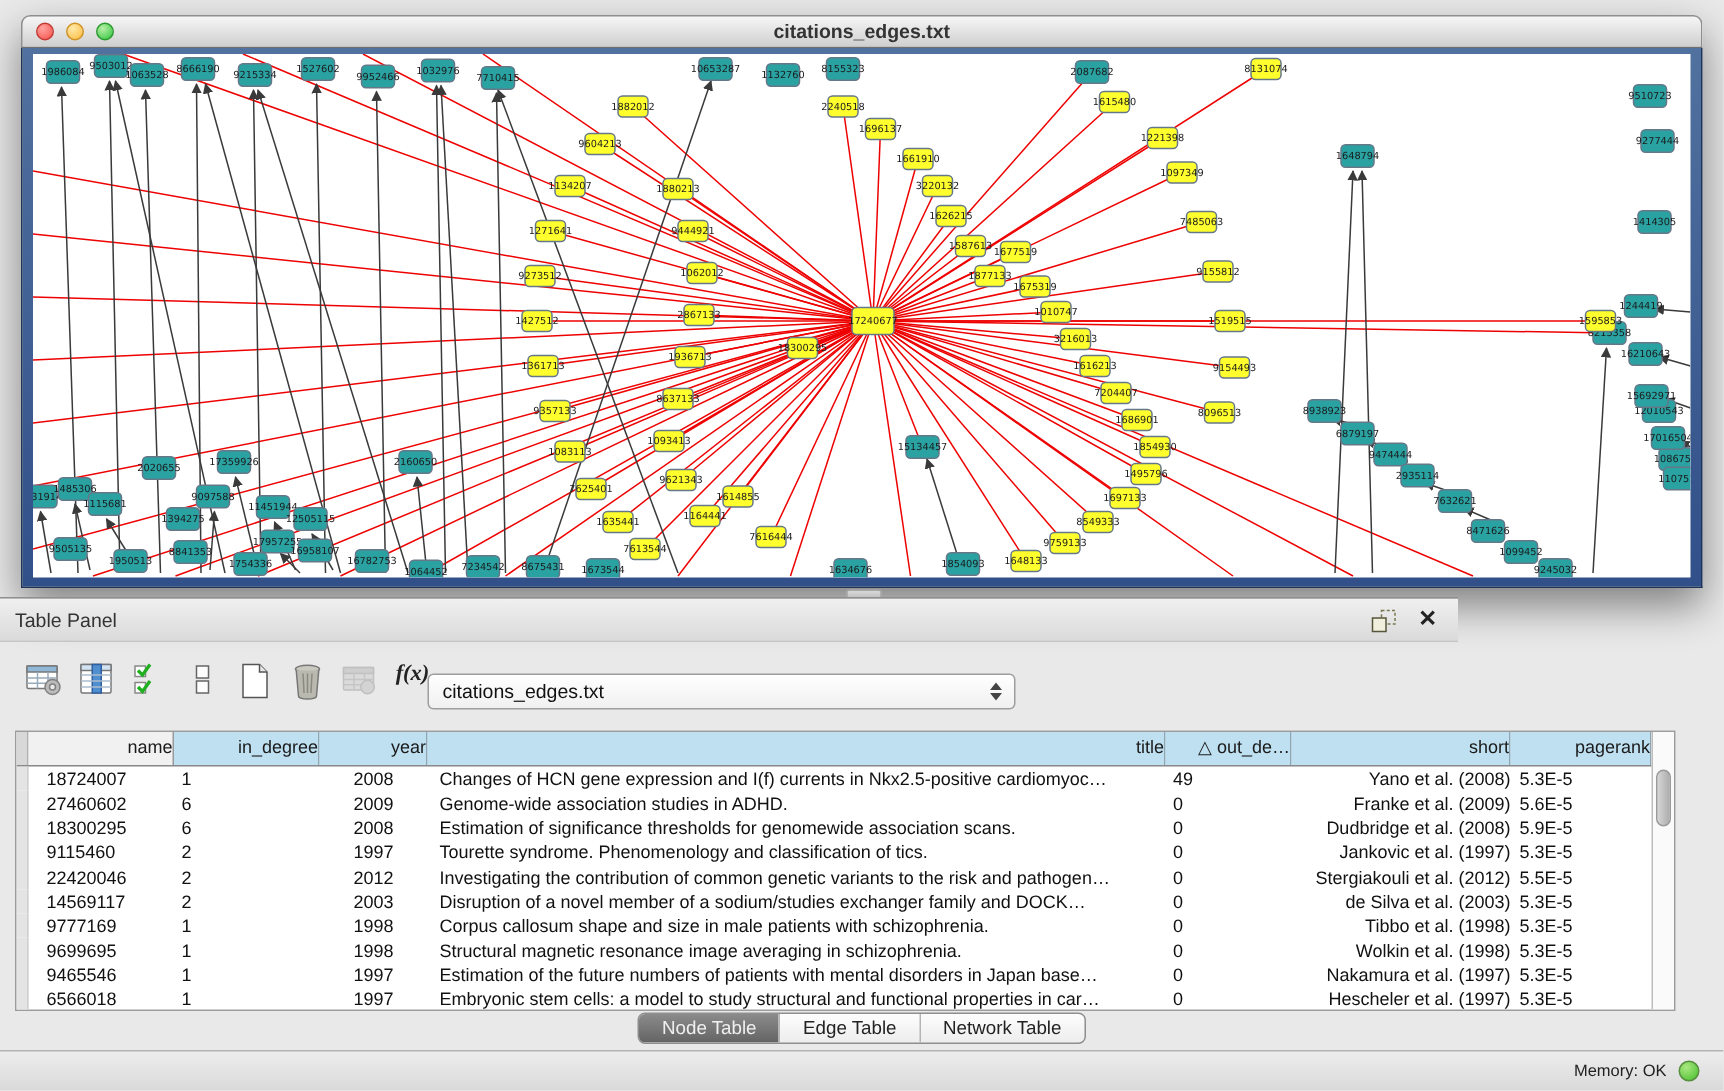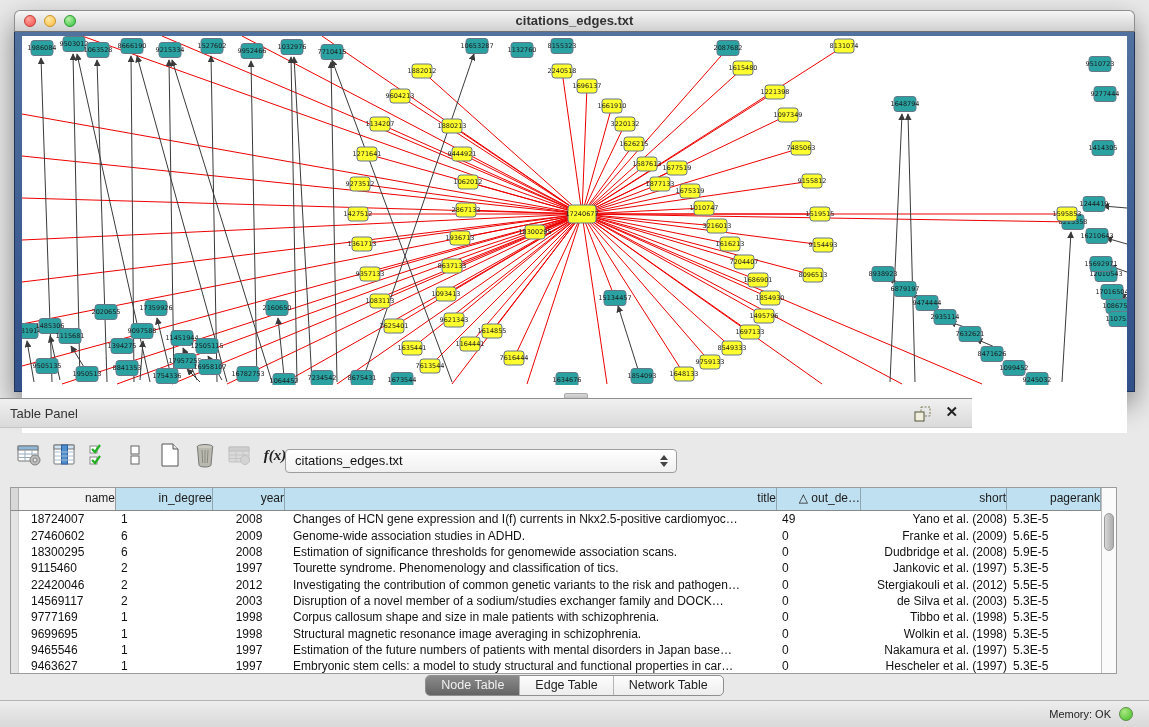--- a/index.html
+++ b/index.html
@@ -8,31 +8,31 @@
   
   #net-window{position:absolute;left:14px;top:10px;width:1121px;height:382px;border-radius:6px 6px 0 0;box-shadow:0 12px 28px rgba(0,0,0,.45)}
   .titlebar{height:22px;background:linear-gradient(#f6f6f6,#cfcfcf);border:1px solid #8e8e8e;border-bottom:1px solid #6f6f6f;border-radius:6px 6px 0 0;position:relative;box-sizing:border-box}
   .title{text-align:center;font-size:13px;line-height:20px;color:#333;font-weight:bold}
   .lights{position:absolute;left:9px;top:4px;display:flex;gap:8px}
   .light{width:12px;height:12px;border-radius:50%;box-sizing:border-box}
   .light.r{background:radial-gradient(circle at 35% 30%,#ffa39e,#f6504a);border:1px solid #c43a34}
   .light.y{background:radial-gradient(circle at 35% 30%,#ffe9a9,#fdbb3e);border:1px solid #cf9325}
   .light.g{background:radial-gradient(circle at 35% 30%,#b8eea6,#2fc63d);border:1px solid #2a9a2e}
   .frame{position:absolute;top:22px;left:0;right:0;bottom:0;background:linear-gradient(180deg,#51719f,#314f89);border:1px solid #1f3458;border-top:none;box-sizing:border-box;padding:4px 7px 7px}
-  .net-canvas{width:1105px;height:397px;background:#fff;overflow:hidden}
+  .net-canvas{width:1105px;height:349px;background:#fff;overflow:hidden}
 
   
   #splitter{position:absolute;top:393px;left:564px;width:22px;height:5px;background:linear-gradient(#d8d8d8,#bdbdbd);border:1px solid #a8a8a8;border-radius:2px}
   #panel-header{position:absolute;top:398px;left:0;width:972px;height:30px;background:linear-gradient(#f0f0f0,#dadada);border-top:1px solid #8f8f8f;border-bottom:1px solid #c6c6c6;box-sizing:border-box}
   .panel-title{position:absolute;left:10px;top:7px;font-size:13px;color:#333}
   .float-ic{position:absolute;right:40px;top:7px;width:18px;height:16px}
   .close-ic{position:absolute;right:14px;top:4px;font-size:15px;font-weight:bold;color:#222;cursor:default}
 
   #toolbar{position:absolute;left:16px;top:441px;display:flex;align-items:center;gap:7px}
-  .tool{width:28px;height:28px;display:flex;align-items:center;justify-content:center}
+  .tool{width:28px;height:28px;display:flex;justify-content:center}
   .fx{font-family:"Liberation Serif",serif;font-style:italic;font-weight:bold;font-size:15px;color:#222}
 
   #dropdown{position:absolute;left:285px;top:449px;width:392px;height:24px;background:linear-gradient(#ffffff,#f0f0f0);border:1px solid #9e9e9e;border-radius:4px;box-sizing:border-box;font-size:13px;line-height:22px;padding-left:9px;color:#111}
   .dd-arrows{position:absolute;right:8px;top:5px}
   .tri-up{width:0;height:0;border-left:4px solid transparent;border-right:4px solid transparent;border-bottom:5px solid #444;margin-bottom:2px}
   .tri-down{width:0;height:0;border-left:4px solid transparent;border-right:4px solid transparent;border-top:5px solid #444}
 
   #table{position:absolute;left:10px;top:487px;width:1107px;height:187px;border:1px solid #9c9c9c;background:#fff;box-sizing:border-box;overflow:hidden}
   .thead{display:flex;height:22px;border-bottom:1px solid #8a8a8a;background:#f0f0f0}
   .gut{width:8px;background:#d8d8d8;border-right:1px solid #b0b0b0;box-sizing:border-box;flex:none}
@@ -610,21 +610,21 @@
         <div class="td c0">9465546</div>
         <div class="td c1">1</div>
         <div class="td c2">1997</div>
         <div class="td c3">Estimation of the future numbers of patients with mental disorders in Japan base…</div>
         <div class="td c4">0</div>
         <div class="td c5">Nakamura et al. (1997)</div>
         <div class="td c6">5.3E-5</div>
       </div>
       <div class="tr">
         <div class="gutb"></div>
-        <div class="td c0">9463627</div>
+        <div class="td c0">6566018</div>
         <div class="td c1">1</div>
         <div class="td c2">1997</div>
         <div class="td c3">Embryonic stem cells: a model to study structural and functional properties in car…</div>
         <div class="td c4">0</div>
         <div class="td c5">Hescheler et al. (1997)</div>
         <div class="td c6">5.3E-5</div>
       </div>
     </div>
   <div id="vscroll">
     <div id="vthumb"></div>

